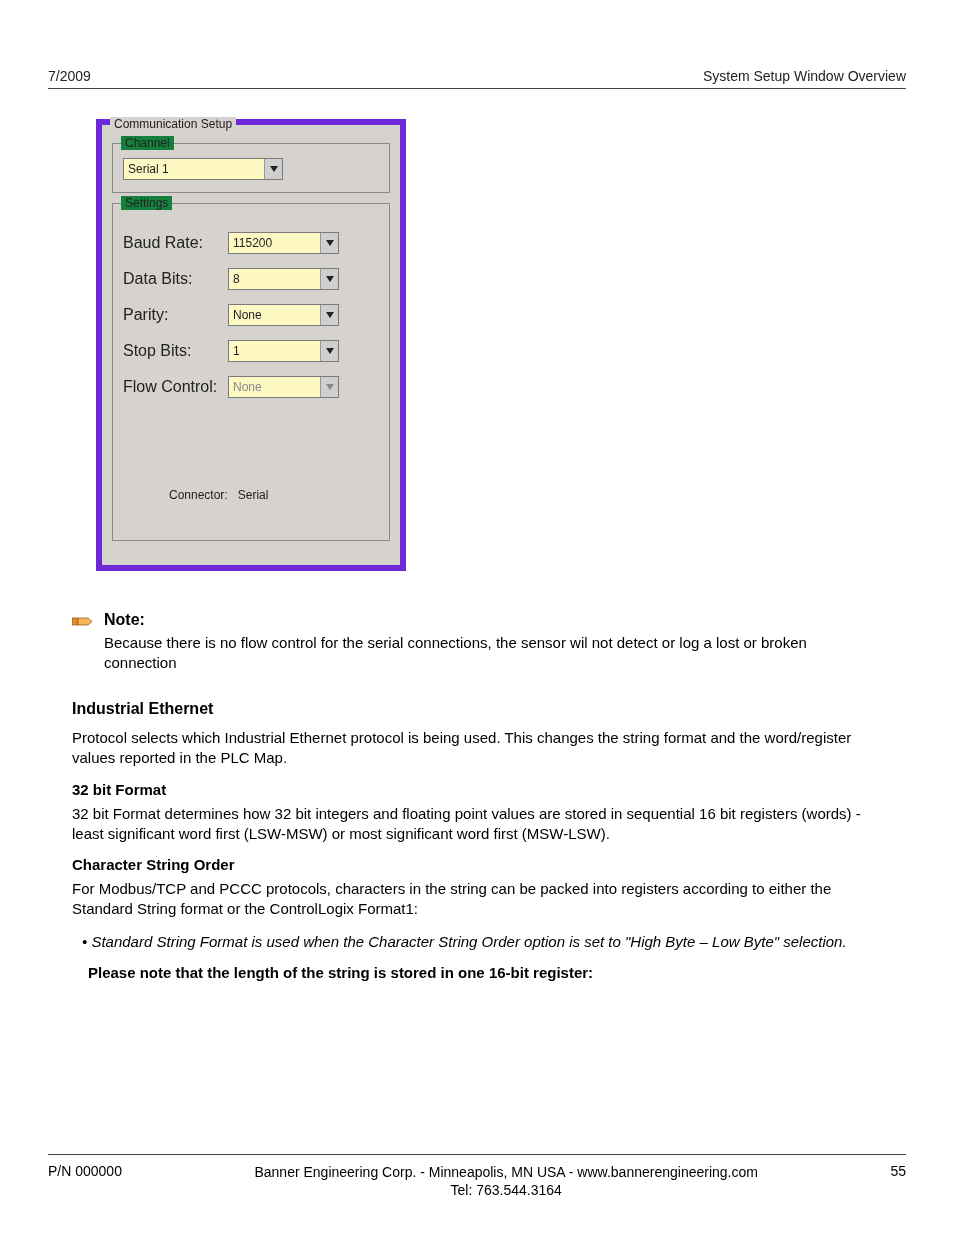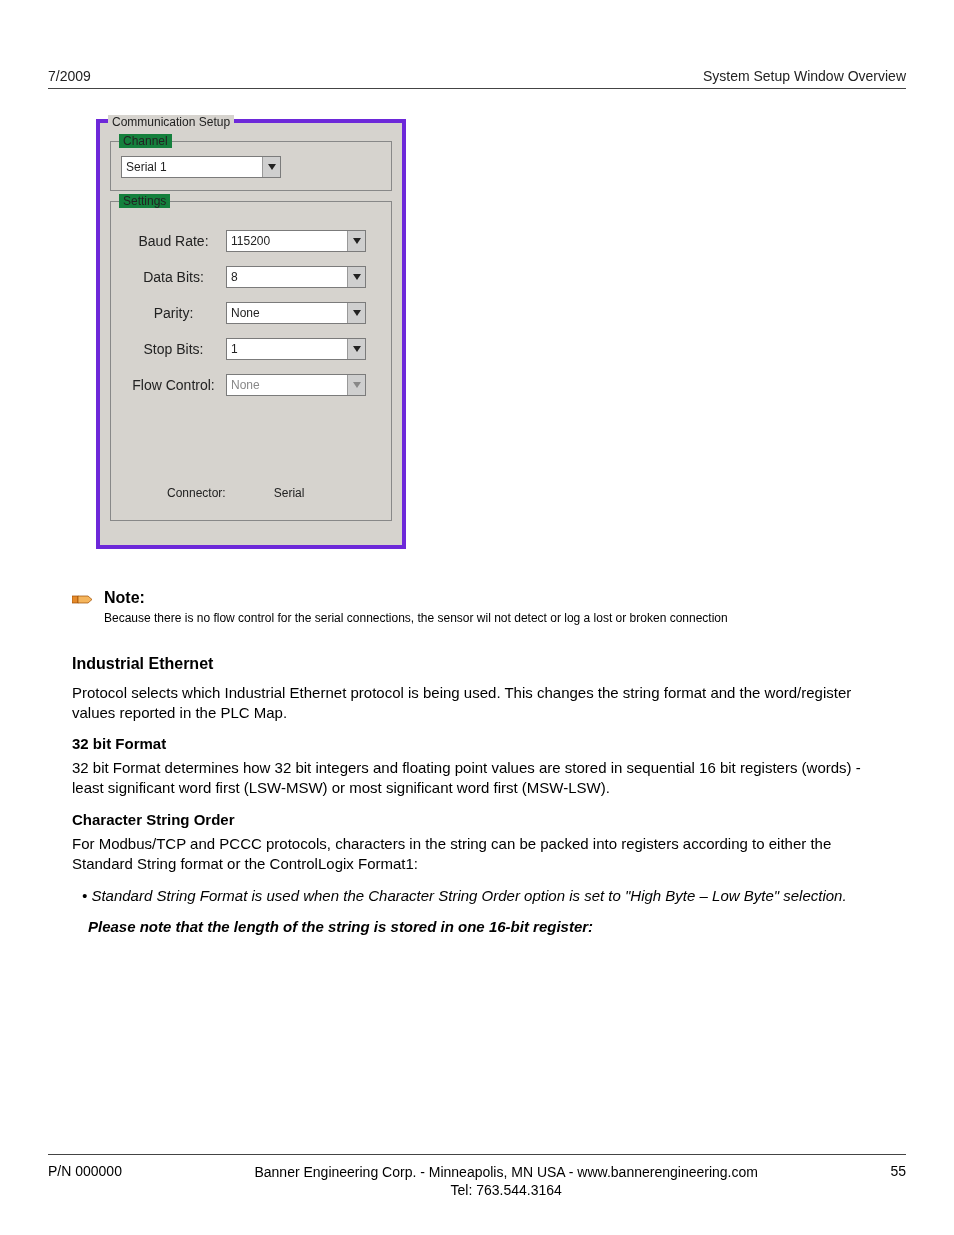--- a/index.html
+++ b/index.html
@@ -25,21 +25,21 @@
     color: #222;
     margin-bottom: 30px;
     margin-top: 8px;
   }
   
   .panel-wrap {
     margin-left: 48px;
     width: 310px;
   }
   .fieldset {
-    border: 4px solid #6d28d9;
+    border: 6px solid #6d28d9;
     background: #d6d3ce;
     position: relative;
     padding: 18px 10px 14px 10px;
     margin-bottom: 10px;
     font-family: Tahoma, Arial, sans-serif;
     font-size: 12px;
     color: #222;
   }
   .fieldset > .legend {
     position: absolute;
@@ -61,21 +61,21 @@
     left: 8px;
     background: #15803d;
     padding: 0 4px;
   }
   .combo {
     display: flex;
     align-items: stretch;
     width: 160px;
     height: 22px;
     border: 1px solid #7b7b7b;
-    background: #ffffff;
+    background: #fef9c3;
   }
   .combo .val {
     flex: 1;
     padding: 2px 4px;
     font-size: 12px;
     line-height: 16px;
     overflow: hidden;
     white-space: nowrap;
   }
   .combo.disabled .val { color: #888; }
@@ -89,51 +89,50 @@
   }
   .combo .arrow svg { width: 8px; height: 6px; fill: #222; }
   .combo.disabled .arrow svg { fill: #888; }
   .setting-row {
     display: flex;
     align-items: center;
     margin: 14px 0;
   }
   .setting-row .lbl {
     width: 105px;
-    text-align: center;
-    font-size: 14px;
-  }
-  .setting-row .combo { width: 140px; }
+    text-align: left;
+    font-size: 16px;
+  }
+  .setting-row .combo { width: 111px; }
   .connector-row {
     margin-top: 90px;
-    margin-bottom: 14px;
+    margin-bottom: 32px;
     display: flex;
     padding-left: 46px;
     font-size: 12px;
-    gap: 38px;
   }
   .connector-row .lbl { margin-right: 10px; }
   
   .content { margin-top: 40px; padding: 0 24px; }
   .note-block { display: flex; margin-bottom: 28px; }
   .note-icon {
     width: 22px; height: 16px;
     margin-right: 10px;
     margin-top: 3px;
     flex-shrink: 0;
   }
   .note-heading { font-weight: bold; font-size: 16px; margin-bottom: 4px; }
-  .note-body { font-size: 12px; line-height: 1.3; }
+  .note-body { font-size: 15px; line-height: 1.3; }
   h2.section { font-size: 16px; font-weight: bold; margin: 24px 0 10px 0; }
   h3.sub { font-size: 15px; font-weight: bold; margin: 12px 0 6px 0; }
   p.para { margin: 6px 0 12px 0; line-height: 1.35; }
   ul.bullets { margin: 6px 0 10px 0; padding-left: 4px; list-style: none; }
   ul.bullets li { text-indent: -10px; padding-left: 16px; line-height: 1.35; margin-bottom: 12px; font-style: italic; }
   ul.bullets li::before { content: "• "; }
-  p.bold-note { font-weight: bold; margin: 8px 0 12px 16px; font-style: italic; }
+  p.bold-note { font-weight: bold; margin: 8px 0 12px 16px; }
   
   .footer {
     position: absolute;
     bottom: 36px;
     left: 48px;
     right: 48px;
     border-top: 1px solid #444;
     padding-top: 8px;
     font-size: 14px;
     display: flex;

